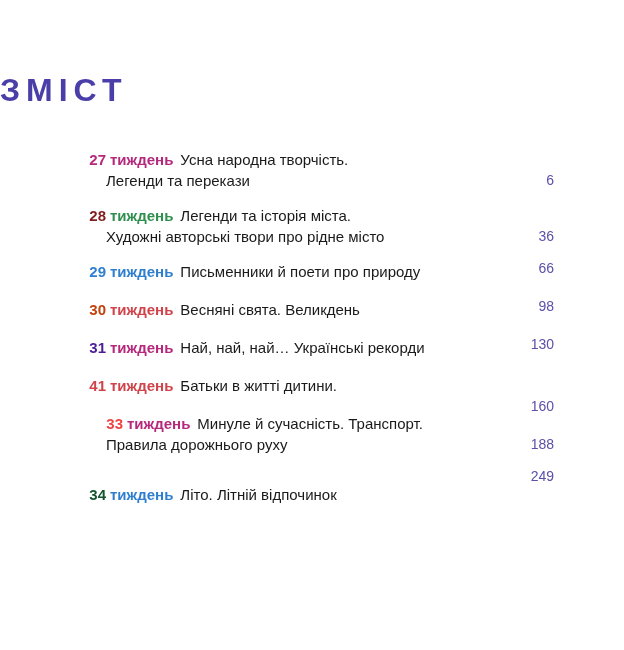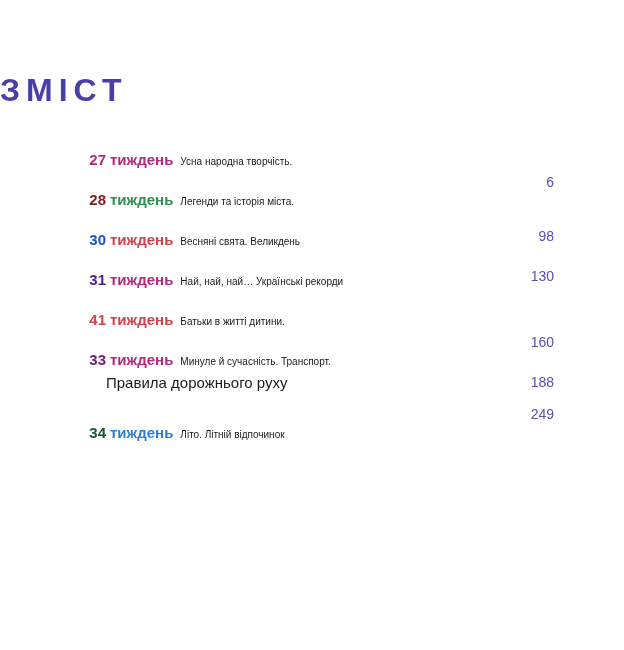--- a/index.html
+++ b/index.html
@@ -63,21 +63,21 @@
     text-align: right;
   }
 
   .week-word {
     font-weight: bold;
     font-size: 15px;
     margin-left: 4px;
   }
 
   .entry-text {
-    font-size: 10px;
+    font-size: 15px;
     color: #1a1a1a;
     margin-left: 7px;
   }
 
   .entry-text-cont {
     font-size: 15px;
     color: #1a1a1a;
     display: inline-block;
     margin-left: 22px;
   }
@@ -106,37 +106,50 @@
 
   <div class="toc">
 
     <div class="toc-entry">
       <div class="line-wrap">
         <span class="entry-line">
           <span class="week-num" style="color: rgb(181, 40, 124);">27</span><span class="week-word" style="color: rgb(181, 40, 124);">тиждень</span><span class="entry-text">Усна народна творчість.</span>
         </span>
       </div>
       <div class="line-wrap">
+        <span class="entry-text-cont">Легенди та перекази</span>
         <span class="page-num">6</span>
       </div>
     </div>
 
     <div class="toc-entry">
       <div class="line-wrap">
         <span class="entry-line">
           <span class="week-num" style="color: #7f1d1d;">28</span><span class="week-word" style="color: rgb(47, 143, 78);">тиждень</span><span class="entry-text">Легенди та історія міста.</span>
         </span>
       </div>
+      <div class="line-wrap">
+        <span class="entry-text-cont">Художні авторські твори про рідне місто</span>
+        <span class="page-num">36</span>
+      </div>
     </div>
-
 
     <div class="toc-entry">
       <div class="line-wrap">
         <span class="entry-line">
-          <span class="week-num" style="color: #1d4ed8;">30</span><span class="week-word" style="color: rgb(209, 67, 74);">тиждень</span><span class="entry-text">Весняні свята. Великдень</span>
+          <span class="week-num" style="color: rgb(47, 127, 208);">29</span><span class="week-word" style="color: rgb(47, 127, 208);">тиждень</span><span class="entry-text">Письменники й поети про природу</span>
+        </span>
+        <span class="page-num">66</span>
+      </div>
+    </div>
+
+    <div class="toc-entry">
+      <div class="line-wrap">
+        <span class="entry-line">
+          <span class="week-num" style="color: #c2410c;">30</span><span class="week-word" style="color: rgb(209, 67, 74);">тиждень</span><span class="entry-text">Весняні свята. Великдень</span>
         </span>
         <span class="page-num">98</span>
       </div>
     </div>
 
     <div class="toc-entry">
       <div class="line-wrap">
         <span class="entry-line">
           <span class="week-num" style="color: #4c1d95;">31</span><span class="week-word" style="color: rgb(181, 40, 124);">тиждень</span><span class="entry-text">Най, най, най… Українські рекорди</span>
         </span>
@@ -151,21 +164,21 @@
         </span>
       </div>
       <div class="line-wrap">
         <span class="page-num">160</span>
       </div>
     </div>
 
     <div class="toc-entry">
       <div class="line-wrap">
         <span class="entry-line">
-          <span class="week-num" style="color: #701a75;">33</span><span class="week-word" style="color: rgb(181, 40, 124);">тиждень</span><span class="entry-text">Минуле й сучасність. Транспорт.</span>
+          <span class="week-num" style="color: #ef4444; margin-left: 17px;">33</span><span class="week-word" style="color: rgb(181, 40, 124);">тиждень</span><span class="entry-text">Минуле й сучасність. Транспорт.</span>
         </span>
       </div>
       <div class="line-wrap">
         <span class="entry-text-cont">Правила дорожнього руху</span>
         <span class="page-num">188</span>
       </div>
     </div>
 
     <div class="toc-entry">
       <div class="line-wrap">

